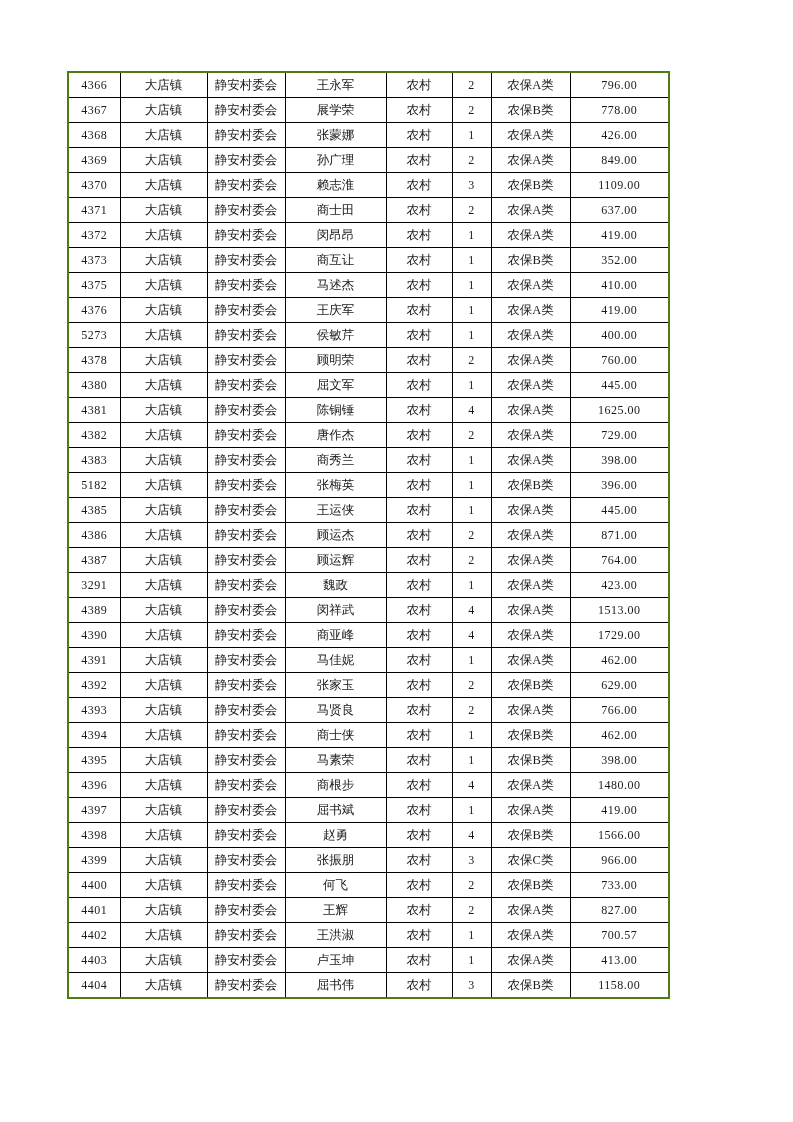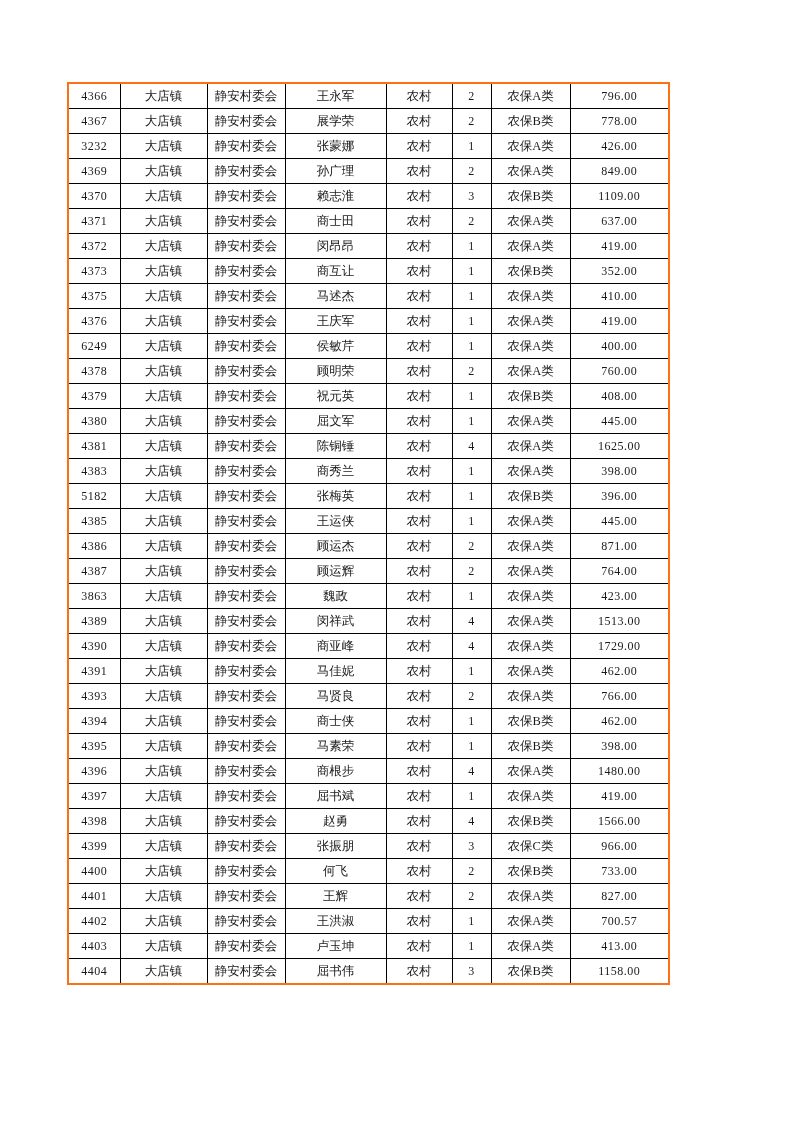--- a/index.html
+++ b/index.html
@@ -12,25 +12,25 @@
     width: 793px;
     height: 1122px;
     background: #ffffff;
     overflow: hidden;
     font-family: "Liberation Serif", "DejaVu Serif", serif;
     color: #1a1a1a;
   }
   table.register {
     position: absolute;
     left: 67px;
-    top: 82px;
+    top: 71px;
     width: 601px;
     border-collapse: collapse;
     table-layout: fixed;
-    border: 2px solid #f97316;
+    border: 2px solid #4d7c0f;
   }
   table.register td {
     border: 1px solid #000000;
     height: 24px;
     padding: 0 2px;
     text-align: center;
     vertical-align: middle;
     font-size: 12.5px;
     line-height: 24px;
     white-space: nowrap;
@@ -71,21 +71,21 @@
       <td class="num">4367</td>
       <td>大店镇</td>
       <td>静安村委会</td>
       <td>展学荣</td>
       <td>农村</td>
       <td class="num">2</td>
       <td>农保B类</td>
       <td class="num">778.00</td>
     </tr>
         <tr>
-      <td class="num">3232</td>
+      <td class="num">4368</td>
       <td>大店镇</td>
       <td>静安村委会</td>
       <td>张蒙娜</td>
       <td>农村</td>
       <td class="num">1</td>
       <td>农保A类</td>
       <td class="num">426.00</td>
     </tr>
         <tr>
       <td class="num">4369</td>
@@ -151,70 +151,70 @@
       <td class="num">4376</td>
       <td>大店镇</td>
       <td>静安村委会</td>
       <td>王庆军</td>
       <td>农村</td>
       <td class="num">1</td>
       <td>农保A类</td>
       <td class="num">419.00</td>
     </tr>
         <tr>
-      <td class="num">6249</td>
+      <td class="num">5273</td>
       <td>大店镇</td>
       <td>静安村委会</td>
       <td>侯敏芹</td>
       <td>农村</td>
       <td class="num">1</td>
       <td>农保A类</td>
       <td class="num">400.00</td>
     </tr>
         <tr>
       <td class="num">4378</td>
       <td>大店镇</td>
       <td>静安村委会</td>
       <td>顾明荣</td>
       <td>农村</td>
       <td class="num">2</td>
       <td>农保A类</td>
       <td class="num">760.00</td>
     </tr>
         <tr>
-      <td class="num">4379</td>
-      <td>大店镇</td>
-      <td>静安村委会</td>
-      <td>祝元英</td>
-      <td>农村</td>
-      <td class="num">1</td>
-      <td>农保B类</td>
-      <td class="num">408.00</td>
-    </tr>
-        <tr>
       <td class="num">4380</td>
       <td>大店镇</td>
       <td>静安村委会</td>
       <td>屈文军</td>
       <td>农村</td>
       <td class="num">1</td>
       <td>农保A类</td>
       <td class="num">445.00</td>
     </tr>
         <tr>
       <td class="num">4381</td>
       <td>大店镇</td>
       <td>静安村委会</td>
       <td>陈铜锤</td>
       <td>农村</td>
       <td class="num">4</td>
       <td>农保A类</td>
       <td class="num">1625.00</td>
     </tr>
         <tr>
+      <td class="num">4382</td>
+      <td>大店镇</td>
+      <td>静安村委会</td>
+      <td>唐作杰</td>
+      <td>农村</td>
+      <td class="num">2</td>
+      <td>农保A类</td>
+      <td class="num">729.00</td>
+    </tr>
+        <tr>
       <td class="num">4383</td>
       <td>大店镇</td>
       <td>静安村委会</td>
       <td>商秀兰</td>
       <td>农村</td>
       <td class="num">1</td>
       <td>农保A类</td>
       <td class="num">398.00</td>
     </tr>
         <tr>
@@ -251,21 +251,21 @@
       <td class="num">4387</td>
       <td>大店镇</td>
       <td>静安村委会</td>
       <td>顾运辉</td>
       <td>农村</td>
       <td class="num">2</td>
       <td>农保A类</td>
       <td class="num">764.00</td>
     </tr>
         <tr>
-      <td class="num">3863</td>
+      <td class="num">3291</td>
       <td>大店镇</td>
       <td>静安村委会</td>
       <td>魏政</td>
       <td>农村</td>
       <td class="num">1</td>
       <td>农保A类</td>
       <td class="num">423.00</td>
     </tr>
         <tr>
       <td class="num">4389</td>
@@ -289,20 +289,30 @@
     </tr>
         <tr>
       <td class="num">4391</td>
       <td>大店镇</td>
       <td>静安村委会</td>
       <td>马佳妮</td>
       <td>农村</td>
       <td class="num">1</td>
       <td>农保A类</td>
       <td class="num">462.00</td>
+    </tr>
+        <tr>
+      <td class="num">4392</td>
+      <td>大店镇</td>
+      <td>静安村委会</td>
+      <td>张家玉</td>
+      <td>农村</td>
+      <td class="num">2</td>
+      <td>农保B类</td>
+      <td class="num">629.00</td>
     </tr>
         <tr>
       <td class="num">4393</td>
       <td>大店镇</td>
       <td>静安村委会</td>
       <td>马贤良</td>
       <td>农村</td>
       <td class="num">2</td>
       <td>农保A类</td>
       <td class="num">766.00</td>

